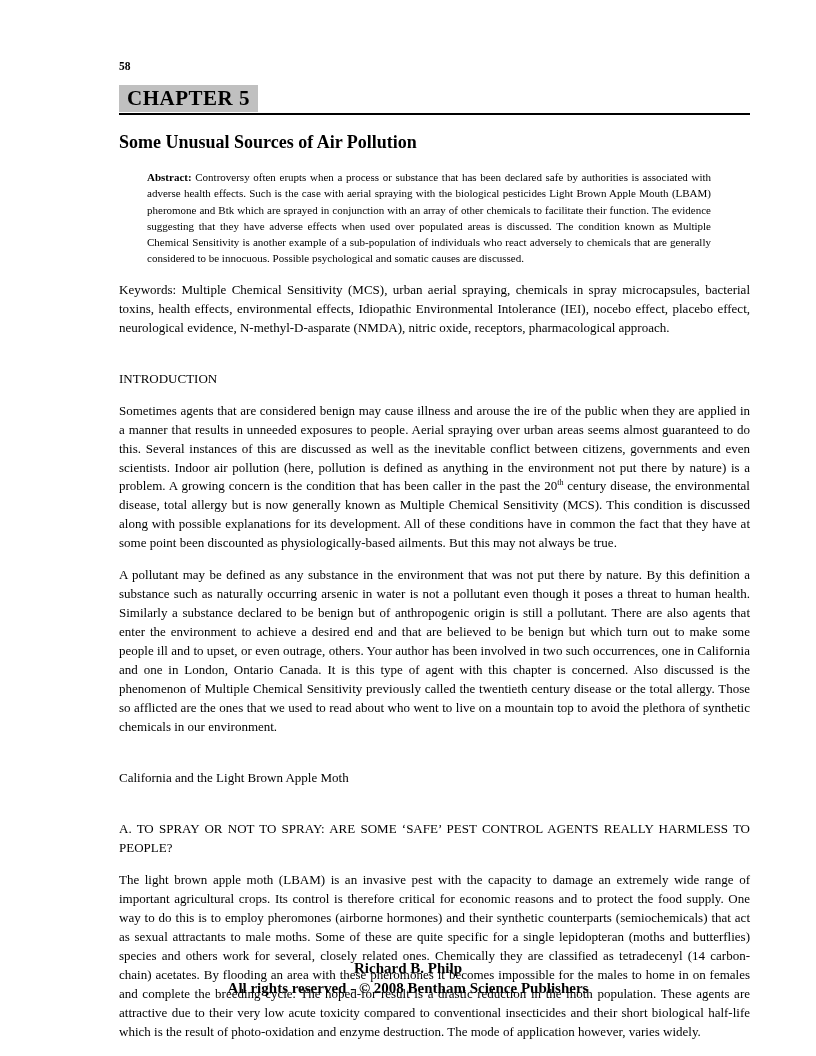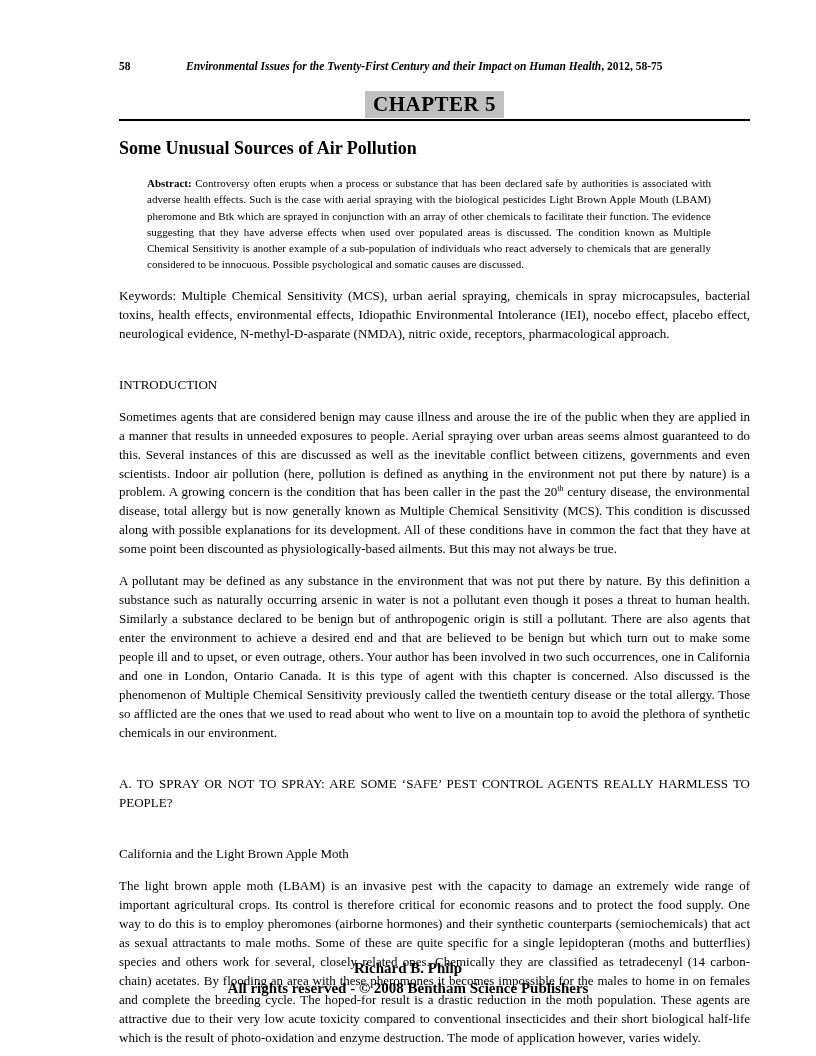--- a/index.html
+++ b/index.html
@@ -20,21 +20,21 @@
   .header-row {
     display: flex;
     align-items: baseline;
     font-size: 11.5px;
     font-weight: bold;
   }
   .pageno { width: 67px; flex: 0 0 auto; }
   .running { font-style: italic; white-space: nowrap; }
   .running .suffix { font-style: normal; }
   
-  .badge-row { text-align: center; margin-top: 19px; }
+  .badge-row { text-align: left; margin-top: 13px; }
   .chapter-badge {
     display: inline-block;
     background: #c0c0c0;
     font-weight: bold;
     font-size: 21px;
     line-height: 1.15;
     padding: 1px 8px 2px 8px;
     letter-spacing: 0.5px;
   }
   .rule { border-bottom: 2px solid #000; margin-top: 1px; }
@@ -87,43 +87,42 @@
     line-height: 1.35;
   }
 </style>
 </head>
 <body>
 
 <div class="page">
 
   <div class="header-row">
     <span class="pageno">58</span>
-    <span class="running"><span>Environmental Issues for the Twenty-First Century and their Impact on Human Health</span><span class="suffix">, 2012, 58-75</span></span>
   </div>
 
   <div class="badge-row">
     <span class="chapter-badge" style="background: rgb(192, 192, 192);">CHAPTER 5</span>
   </div>
   <div class="rule"></div>
 
   <h1 class="title">Some Unusual Sources of Air Pollution</h1>
 
   <p class="abstract"><span class="label">Abstract:</span><span> Controversy often erupts when a process or substance that has been declared safe by authorities is associated with adverse health effects. Such is the case with aerial spraying with the biological pesticides Light Brown Apple Mouth (LBAM) pheromone and Btk which are sprayed in conjunction with an array of other chemicals to facilitate their function. The evidence suggesting that they have adverse effects when used over populated areas is discussed. The condition known as Multiple Chemical Sensitivity is another example of a sub-population of individuals who react adversely to chemicals that are generally considered to be innocuous. Possible psychological and somatic causes are discussed.</span></p>
 
   <p class="keywords"><span class="label">Keywords:</span><span> Multiple Chemical Sensitivity (MCS), urban aerial spraying, chemicals in spray microcapsules, bacterial toxins, health effects, environmental effects, Idiopathic Environmental Intolerance (IEI), nocebo effect, placebo effect, neurological evidence, N-methyl-D-asparate (NMDA), nitric oxide, receptors, pharmacological approach.</span></p>
 
   <div class="heading">INTRODUCTION</div>
 
   <p class="body-para"><span>Sometimes agents that are considered benign may cause illness and arouse the ire of the public when they are applied in a manner that results in unneeded exposures to people. Aerial spraying over urban areas seems almost guaranteed to do this. Several instances of this are discussed as well as the inevitable conflict between citizens, governments and even scientists. Indoor air pollution (here, pollution is defined as anything in the environment not put there by nature) is a problem. A growing concern is the condition that has been caller in the past the 20</span><sup>th</sup><span> century disease, the environmental disease, total allergy but is now generally known as Multiple Chemical Sensitivity (MCS). This condition is discussed along with possible explanations for its development. All of these conditions have in common the fact that they have at some point been discounted as physiologically-based ailments. But this may not always be true.</span></p>
 
   <p class="body-para">A pollutant may be defined as any substance in the environment that was not put there by nature. By this definition a substance such as naturally occurring arsenic in water is not a pollutant even though it poses a threat to human health. Similarly a substance declared to be benign but of anthropogenic origin is still a pollutant. There are also agents that enter the environment to achieve a desired end and that are believed to be benign but which turn out to make some people ill and to upset, or even outrage, others. Your author has been involved in two such occurrences, one in California and one in London, Ontario Canada. It is this type of agent with this chapter is concerned. Also discussed is the phenomenon of Multiple Chemical Sensitivity previously called the twentieth century disease or the total allergy. Those so afflicted are the ones that we used to read about who went to live on a mountain top to avoid the plethora of synthetic chemicals in our environment.</p>
 
+  <div class="heading">California and the Light Brown Apple Moth</div>
+
   <div class="heading">A. TO SPRAY OR NOT TO SPRAY: ARE SOME ‘SAFE’ PEST CONTROL AGENTS REALLY HARMLESS TO PEOPLE?</div>
-
-  <div class="heading">California and the Light Brown Apple Moth</div>
 
   <p class="body-para">The light brown apple moth (LBAM) is an invasive pest with the capacity to damage an extremely wide range of important agricultural crops. Its control is therefore critical for economic reasons and to protect the food supply. One way to do this is to employ pheromones (airborne hormones) and their synthetic counterparts (semiochemicals) that act as sexual attractants to male moths. Some of these are quite specific for a single lepidopteran (moths and butterflies) species and others work for several, closely related ones. Chemically they are classified as tetradecenyl (14 carbon-chain) acetates. By flooding an area with these pheromones it becomes impossible for the males to home in on females and complete the breeding cycle. The hoped-for result is a drastic reduction in the moth population. These agents are attractive due to their very low acute toxicity compared to conventional insecticides and their short biological half-life which is the result of photo-oxidation and enzyme destruction. The mode of application however, varies widely.</p>
 
   <div class="footer">
     <div>Richard B. Philp</div>
     <div>All rights reserved - © 2008 Bentham Science Publishers</div>
   </div>
 
 </div>
 

